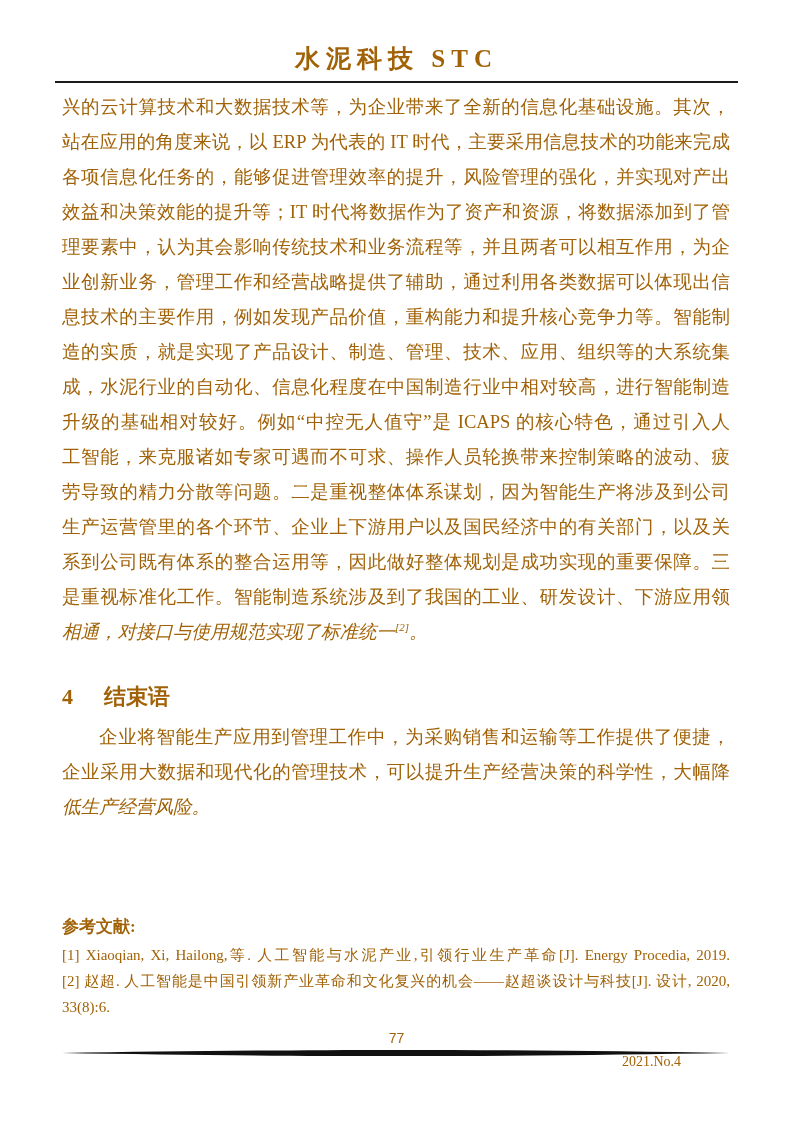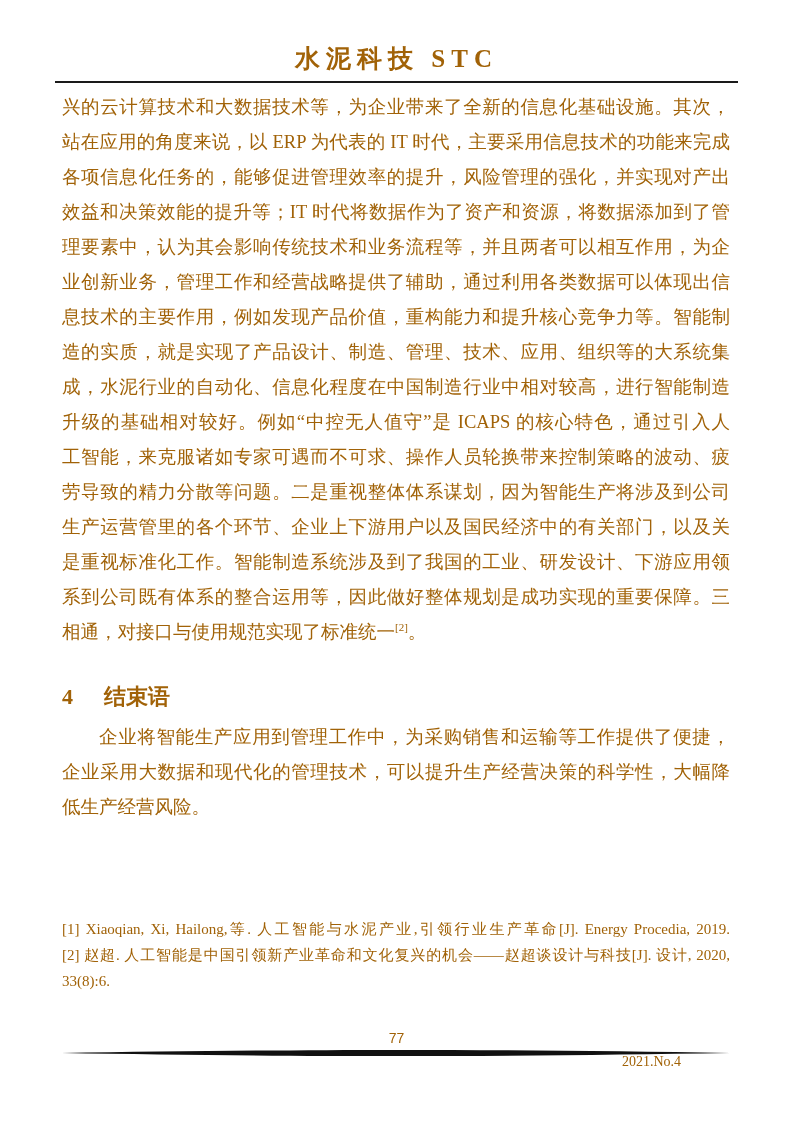--- a/index.html
+++ b/index.html
@@ -33,21 +33,21 @@
     width: 668px;
     font-size: 18.5px;
   }
   .jline {
     height: 35px;
     line-height: 35px;
     text-align: justify;
     text-align-last: justify;
     overflow: hidden;
   }
-  .jline.last { text-align-last: left; }
+  .jline.last { text-align-last: left; font-style: italic; }
   .jline.indent { text-indent: 2em; font-family: Liberation Serif, serif; }
   sup.ref-sup { font-size: 11px; line-height: 0; }
   .section-heading {
     position: absolute;
     top: 682px; left: 62px;
     width: 668px;
     font-size: 22px;
     font-weight: bold;
   }
   .section-heading .sec-title { margin-left: 31px; }
@@ -110,38 +110,39 @@
     <div class="jline">效益和决策效能的提升等；IT 时代将数据作为了资产和资源，将数据添加到了管</div>
     <div class="jline">理要素中，认为其会影响传统技术和业务流程等，并且两者可以相互作用，为企</div>
     <div class="jline">业创新业务，管理工作和经营战略提供了辅助，通过利用各类数据可以体现出信</div>
     <div class="jline">息技术的主要作用，例如发现产品价值，重构能力和提升核心竞争力等。智能制</div>
     <div class="jline">造的实质，就是实现了产品设计、制造、管理、技术、应用、组织等的大系统集</div>
     <div class="jline">成，水泥行业的自动化、信息化程度在中国制造行业中相对较高，进行智能制造</div>
     <div class="jline">升级的基础相对较好。例如“中控无人值守”是 ICAPS 的核心特色，通过引入人</div>
     <div class="jline">工智能，来克服诸如专家可遇而不可求、操作人员轮换带来控制策略的波动、疲</div>
     <div class="jline">劳导致的精力分散等问题。二是重视整体体系谋划，因为智能生产将涉及到公司</div>
     <div class="jline">生产运营管里的各个环节、企业上下游用户以及国民经济中的有关部门，以及关</div>
+    <div class="jline">系到公司既有体系的整合运用等，因此做好整体规划是成功实现的重要保障。三</div>
     <div class="jline">是重视标准化工作。智能制造系统涉及到了我国的工业、研发设计、下游应用领</div>
-    <div class="jline">系到公司既有体系的整合运用等，因此做好整体规划是成功实现的重要保障。三</div>
     <div class="jline last">
       <span>相通，对接口与使用规范实现了标准统一</span><sup class="ref-sup">[2]</sup><span>。</span>
     </div>
   </div>
 
   <div class="section-heading">
     <span class="sec-num">4</span><span class="sec-title">结束语</span>
   </div>
 
   <div class="conclusion-block">
     <div class="jline indent">企业将智能生产应用到管理工作中，为采购销售和运输等工作提供了便捷，</div>
     <div class="jline">企业采用大数据和现代化的管理技术，可以提升生产经营决策的科学性，大幅降</div>
     <div class="jline last">低生产经营风险。</div>
   </div>
 
   <div class="references-block">
+    <div class="ref-heading">参考文献:</div>
     <div class="ref-line flush">[1] Xiaoqian, Xi, Hailong,等. 人工智能与水泥产业,引领行业生产革命[J]. Energy Procedia, 2019.</div>
     <div class="ref-line flush">[2] 赵超. 人工智能是中国引领新产业革命和文化复兴的机会——赵超谈设计与科技[J]. 设计, 2020,</div>
     <div class="ref-line">33(8):6.</div>
   </div>
 
   <svg class="footer-divider-svg" width="668" height="8" viewBox="0 0 668 8">
     <path d="M0,4 C110,2.2 230,0.9 334,0.9 C438,0.9 558,2.2 668,4 C558,5.8 438,7.1 334,7.1 C230,7.1 110,5.8 0,4 Z" fill="#111111"></path>
   </svg>
 
   <div class="footer-page-number">77</div>

